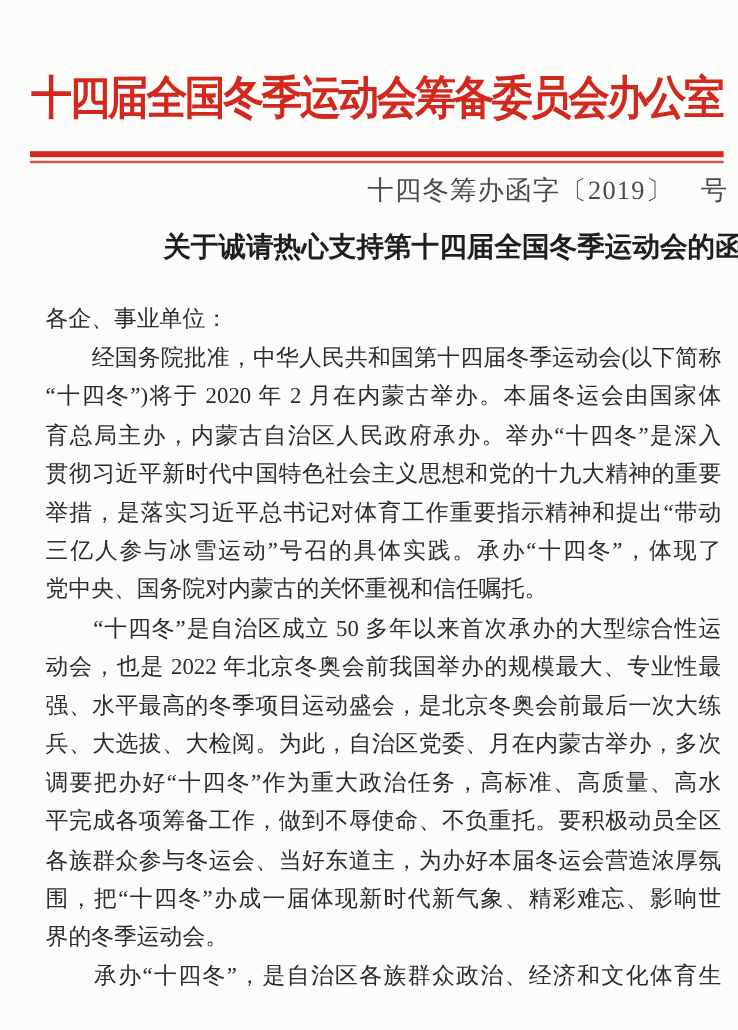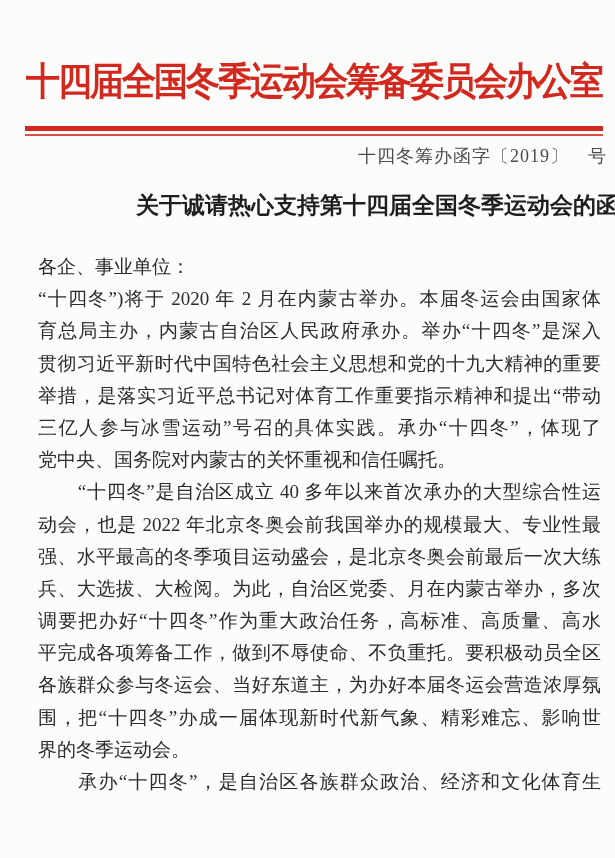--- a/index.html
+++ b/index.html
@@ -18,21 +18,21 @@
     white-space:nowrap;
   }
   .rule-thick {
     position:absolute; top:126px; left:25px; width:578px; height:5px;
   }
   .rule-thin {
     position:absolute; top:134px; left:25px; width:578px; height:2px;
   }
   .ref {
     position:absolute; top:144px; right:8px;
-    font-size:18px; letter-spacing:1px;
+    font-size:22px; letter-spacing:1px;
     white-space:pre;
   }
   .title {
     position:absolute; top:174px; left:25px; width:578px;
     margin:16px; text-align:right;
     font-size:23px; font-weight:bold; letter-spacing:0;
     color:#1e1e1e;
     white-space:nowrap;
   }
   .body {
@@ -61,27 +61,28 @@
 
   <div class="rule-thick" style="background: rgb(210, 40, 30);"></div>
   <div class="rule-thin" style="background: rgb(216, 80, 69);"></div>
 
   <div class="ref" style="color: rgb(74, 74, 74);">十四冬筹办函字〔2019〕　号</div>
 
   <h2 class="title">关于诚请热心支持第十四届全国冬季运动会的函</h2>
 
   <main class="body">
     <p class="line end">各企、事业单位：</p>
+    <p class="line fill">　　经国务院批准，中华人民共和国第十四届冬季运动会(以下简称</p>
     <p class="line fill">“十四冬”)将于 2020 年 2 月在内蒙古举办。本届冬运会由国家体</p>
     <p class="line fill">育总局主办，内蒙古自治区人民政府承办。举办“十四冬”是深入</p>
     <p class="line fill">贯彻习近平新时代中国特色社会主义思想和党的十九大精神的重要</p>
     <p class="line fill">举措，是落实习近平总书记对体育工作重要指示精神和提出“带动</p>
     <p class="line fill">三亿人参与冰雪运动”号召的具体实践。承办“十四冬”，体现了</p>
     <p class="line end">党中央、国务院对内蒙古的关怀重视和信任嘱托。</p>
-    <p class="line fill">　　“十四冬”是自治区成立 40 多年以来首次承办的大型综合性运</p>
+    <p class="line fill">　　“十四冬”是自治区成立 50 多年以来首次承办的大型综合性运</p>
     <p class="line fill">动会，也是 2022 年北京冬奥会前我国举办的规模最大、专业性最</p>
     <p class="line fill">强、水平最高的冬季项目运动盛会，是北京冬奥会前最后一次大练</p>
     <p class="line fill">兵、大选拔、大检阅。为此，自治区党委、月在内蒙古举办，多次强</p>
     <p class="line fill">调要把办好“十四冬”作为重大政治任务，高标准、高质量、高水</p>
     <p class="line fill">平完成各项筹备工作，做到不辱使命、不负重托。要积极动员全区</p>
     <p class="line fill">各族群众参与冬运会、当好东道主，为办好本届冬运会营造浓厚氛</p>
     <p class="line fill">围，把“十四冬”办成一届体现新时代新气象、精彩难忘、影响世</p>
     <p class="line end">界的冬季运动会。</p>
     <p class="line fill">　　承办“十四冬”，是自治区各族群众政治、经济和文化体育生</p>
   </main>

